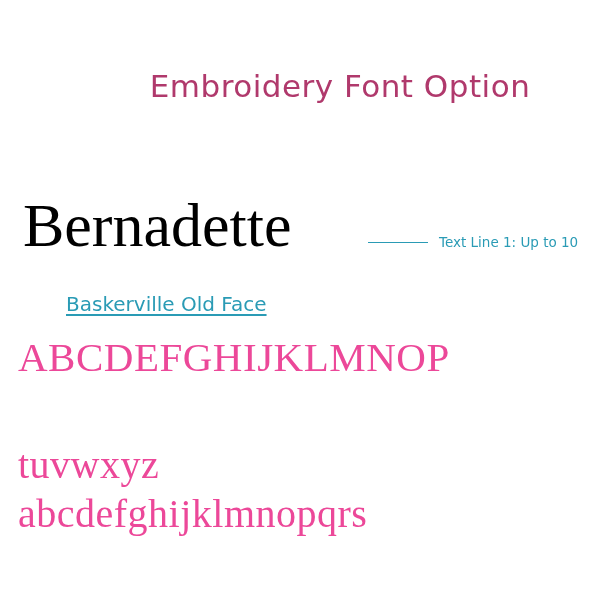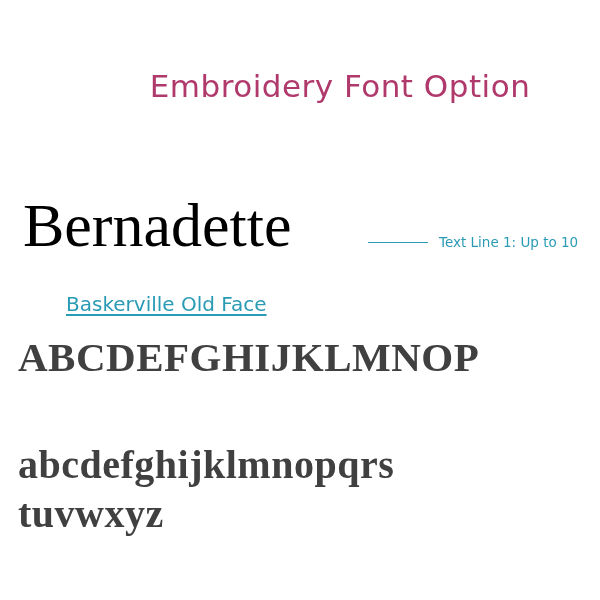--- a/index.html
+++ b/index.html
@@ -82,23 +82,22 @@
     text-decoration: underline;
     text-underline-offset: 3px;
     white-space: nowrap;
     margin-left: 48px;
   }
   .alphabet {
     position: absolute;
     left: 18px;
     width: 566px;
     font-family: "Liberation Serif", "DejaVu Serif", serif;
-    color: #404040;
+    color: #ec4899;
     letter-spacing: 0.5px;
-    font-weight: bold;
   }
   .upper {
     top: 332px;
     font-size: 41px;
     line-height: 51px;
     word-spacing: 2px;
   }
   .lower {
     top: 440px;
     font-size: 40px;
@@ -121,17 +120,17 @@
     </div>
   </div>
 
   <div class="font-name">Baskerville Old Face</div>
 
   <div class="alphabet upper">
     <div>ABCDEFGHIJKLMNOP</div>
   </div>
 
   <div class="alphabet lower">
+    <div>tuvwxyz</div>
     <div>abcdefghijklmnopqrs</div>
-    <div>tuvwxyz</div>
   </div>
 
 </div>
 
 </body></html>

